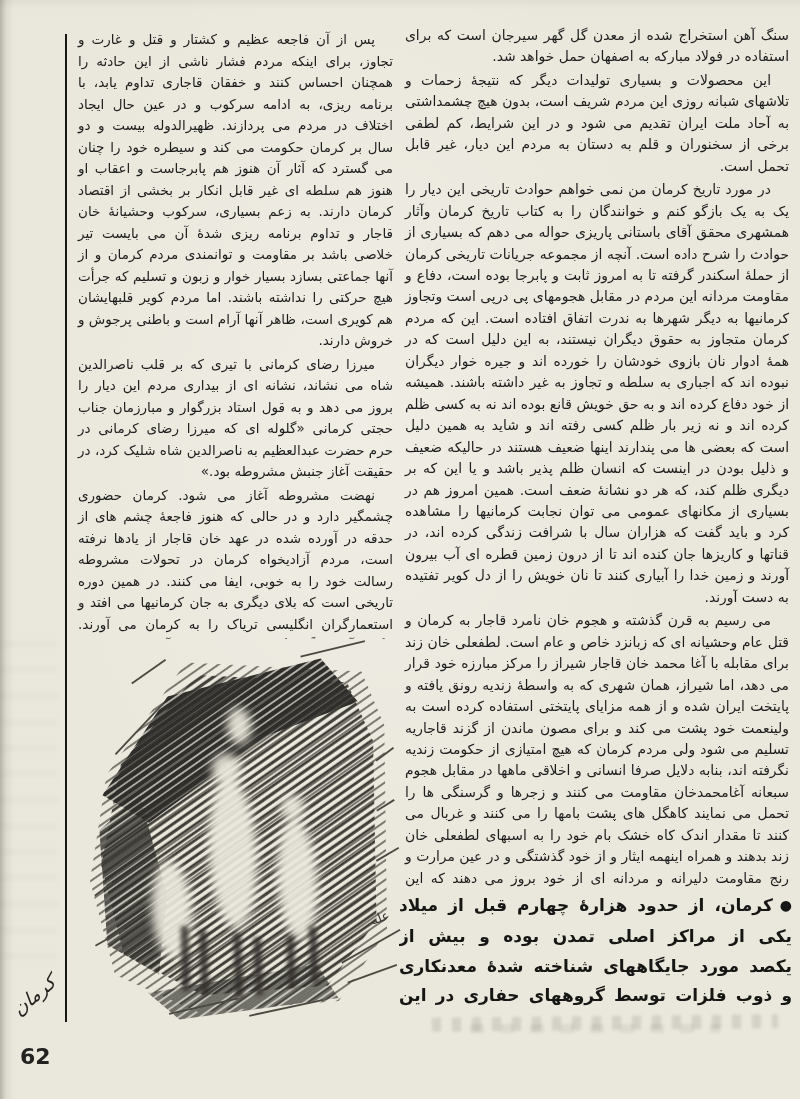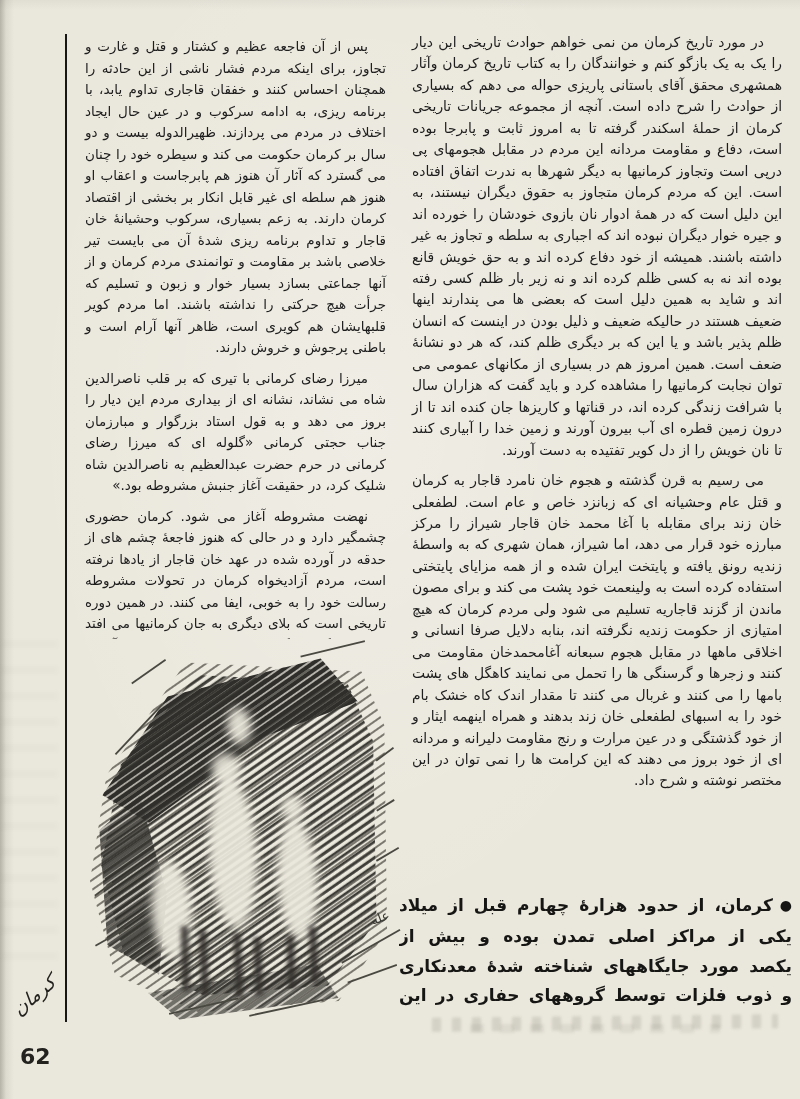--- a/index.html
+++ b/index.html
@@ -15,21 +15,21 @@
       linear-gradient(90deg, rgba(45,42,35,.28) 0px, rgba(45,42,35,.07) 6px, rgba(45,42,35,0) 14px),
       linear-gradient(180deg, rgba(45,42,35,.05) 0px, rgba(45,42,35,0) 10px),
       var(--paper);
     color:var(--ink);
   }
   .rule{position:absolute;left:65px;top:34px;width:2px;height:988px;background:#171715;}
   .col{
     position:absolute;direction:rtl;text-align:justify;color:var(--ink);
     font-family:"DejaVu Sans",sans-serif;overflow:hidden;
   }
-  .col p{margin:9px;padding:0;}
+  .col p{margin:2px;padding:0;}
   .col p.indent{text-indent:18px;}
   .col-right{left:403px;top:23px;width:388px;height:864px;font-size:13.9px;line-height:21.45px;}
   .col-left{left:76px;top:27px;width:319px;height:612px;font-size:13.5px;line-height:21.5px;}
   .highlight{
     position:absolute;left:399px;top:891px;width:393px;height:124px;overflow:hidden;
     direction:rtl;text-align:justify;font-weight:bold;font-size:17px;line-height:29.8px;
     color:#161614;word-spacing:2px;
   }
   .highlight .bullet{font-size:14px;margin-left:7px;display:inline-block;transform:translateY(-1px);}
   .illustration{position:absolute;left:80px;top:638px;width:322px;height:392px;}
@@ -60,20 +60,22 @@
   }
 </style>
 </head>
 <body>
 
 <div class="page">
 
   <div class="rule"></div>
 
   <div class="col col-right" dir="rtl">
+    <p>سنگ آهن استخراج شده از معدن گل گهر سیرجان است که برای استفاده در فولاد مبارکه به اصفهان حمل خواهد شد.</p>
+    <p class="indent">این محصولات و بسیاری تولیدات دیگر که نتیجهٔ زحمات و تلاشهای شبانه روزی این مردم شریف است، بدون هیچ چشمداشتی به آحاد ملت ایران تقدیم می شود و در این شرایط، کم لطفی برخی از سخنوران و قلم به دستان به مردم این دیار، غیر قابل تحمل است.</p>
     <p class="indent">در مورد تاریخ کرمان من نمی خواهم حوادث تاریخی این دیار را یک به یک بازگو کنم و خوانندگان را به کتاب تاریخ کرمان وآثار همشهری محقق آقای باستانی پاریزی حواله می دهم که بسیاری از حوادث را شرح داده است. آنچه از مجموعه جریانات تاریخی کرمان از حملهٔ اسکندر گرفته تا به امروز ثابت و پابرجا بوده است، دفاع و مقاومت مردانه این مردم در مقابل هجومهای پی درپی است وتجاوز کرمانیها به دیگر شهرها به ندرت اتفاق افتاده است. این که مردم کرمان متجاوز به حقوق دیگران نیستند، به این دلیل است که در همهٔ ادوار نان بازوی خودشان را خورده اند و جیره خوار دیگران نبوده اند که اجباری به سلطه و تجاوز به غیر داشته باشند. همیشه از خود دفاع کرده اند و به حق خویش قانع بوده اند نه به کسی ظلم کرده اند و نه زیر بار ظلم کسی رفته اند و شاید به همین دلیل است که بعضی ها می پندارند اینها ضعیف هستند در حالیکه ضعیف و ذلیل بودن در اینست که انسان ظلم پذیر باشد و یا این که بر دیگری ظلم کند، که هر دو نشانهٔ ضعف است. همین امروز هم در بسیاری از مکانهای عمومی می توان نجابت کرمانیها را مشاهده کرد و باید گفت که هزاران سال با شرافت زندگی کرده اند، در قناتها و کاریزها جان کنده اند تا از درون زمین قطره ای آب بیرون آورند و زمین خدا را آبیاری کنند تا نان خویش را از دل کویر تفتیده به دست آورند.</p>
     <p class="indent">می رسیم به قرن گذشته و هجوم خان نامرد قاجار به کرمان و قتل عام وحشیانه ای که زبانزد خاص و عام است. لطفعلی خان زند برای مقابله با آغا محمد خان قاجار شیراز را مرکز مبارزه خود قرار می دهد، اما شیراز، همان شهری که به واسطهٔ زندیه رونق یافته و پایتخت ایران شده و از همه مزایای پایتختی استفاده کرده است به ولینعمت خود پشت می کند و برای مصون ماندن از گزند قاجاریه تسلیم می شود ولی مردم کرمان که هیچ امتیازی از حکومت زندیه نگرفته اند، بنابه دلایل صرفا انسانی و اخلاقی ماهها در مقابل هجوم سبعانه آغامحمدخان مقاومت می کنند و زجرها و گرسنگی ها را تحمل می نمایند کاهگل های پشت بامها را می کنند و غربال می کنند تا مقدار اندک کاه خشک بام خود را به اسبهای لطفعلی خان زند بدهند و همراه اینهمه ایثار و از خود گذشتگی و در عین مرارت و رنج مقاومت دلیرانه و مردانه ای از خود بروز می دهند که این کرامت ها را نمی توان در این مختصر نوشته و شرح داد.</p>
   </div>
 
   <div class="col col-left" dir="rtl">
     <p class="indent">پس از آن فاجعه عظیم و کشتار و قتل و غارت و تجاوز، برای اینکه مردم فشار ناشی از این حادثه را همچنان احساس کنند و خفقان قاجاری تداوم یابد، با برنامه ریزی، به ادامه سرکوب و در عین حال ایجاد اختلاف در مردم می پردازند. ظهیرالدوله بیست و دو سال بر کرمان حکومت می کند و سیطره خود را چنان می گسترد که آثار آن هنوز هم پابرجاست و اعقاب او هنوز هم سلطه ای غیر قابل انکار بر بخشی از اقتصاد کرمان دارند. به زعم بسیاری، سرکوب وحشیانهٔ خان قاجار و تداوم برنامه ریزی شدهٔ آن می بایست تیر خلاصی باشد بر مقاومت و توانمندی مردم کرمان و از آنها جماعتی بسازد بسیار خوار و زبون و تسلیم که جرأت هیچ حرکتی را نداشته باشند. اما مردم کویر قلبهایشان هم کویری است، ظاهر آنها آرام است و باطنی پرجوش و خروش دارند.</p>
     <p class="indent">میرزا رضای کرمانی با تیری که بر قلب ناصرالدین شاه می نشاند، نشانه ای از بیداری مردم این دیار را بروز می دهد و به قول استاد بزرگوار و مبارزمان جناب حجتی کرمانی «گلوله ای که میرزا رضای کرمانی در حرم حضرت عبدالعظیم به ناصرالدین شاه شلیک کرد، در حقیقت آغاز جنبش مشروطه بود.»</p>
     <p class="indent">نهضت مشروطه آغاز می شود. کرمان حضوری چشمگیر دارد و در حالی که هنوز فاجعهٔ چشم های از حدقه در آورده شده در عهد خان قاجار از یادها نرفته است، مردم آزادیخواه کرمان در تحولات مشروطه رسالت خود را به خوبی، ایفا می کنند. در همین دوره تاریخی است که بلای دیگری به جان کرمانیها می افتد و استعمارگران انگلیسی تریاک را به کرمان می آورند. انگیزهٔ آنها اولاً جلوگیری از رشد امواج آزادیخواهی ملت ایران و ثانیا پیشگیری از نفوذ این امواج به هندوستان است. هندوستان در آن زمان زیر سلطه استعماری انگلیس به سر می برد و استعمارگران به خیال خود برای آنکه اتفاقات ایران، در هندوستان (که شامل پاکستان فعلی هم می شود) تکرار نشود، دست به ایجاد برج و بارویی بنام افیون</p>
   </div>
 

